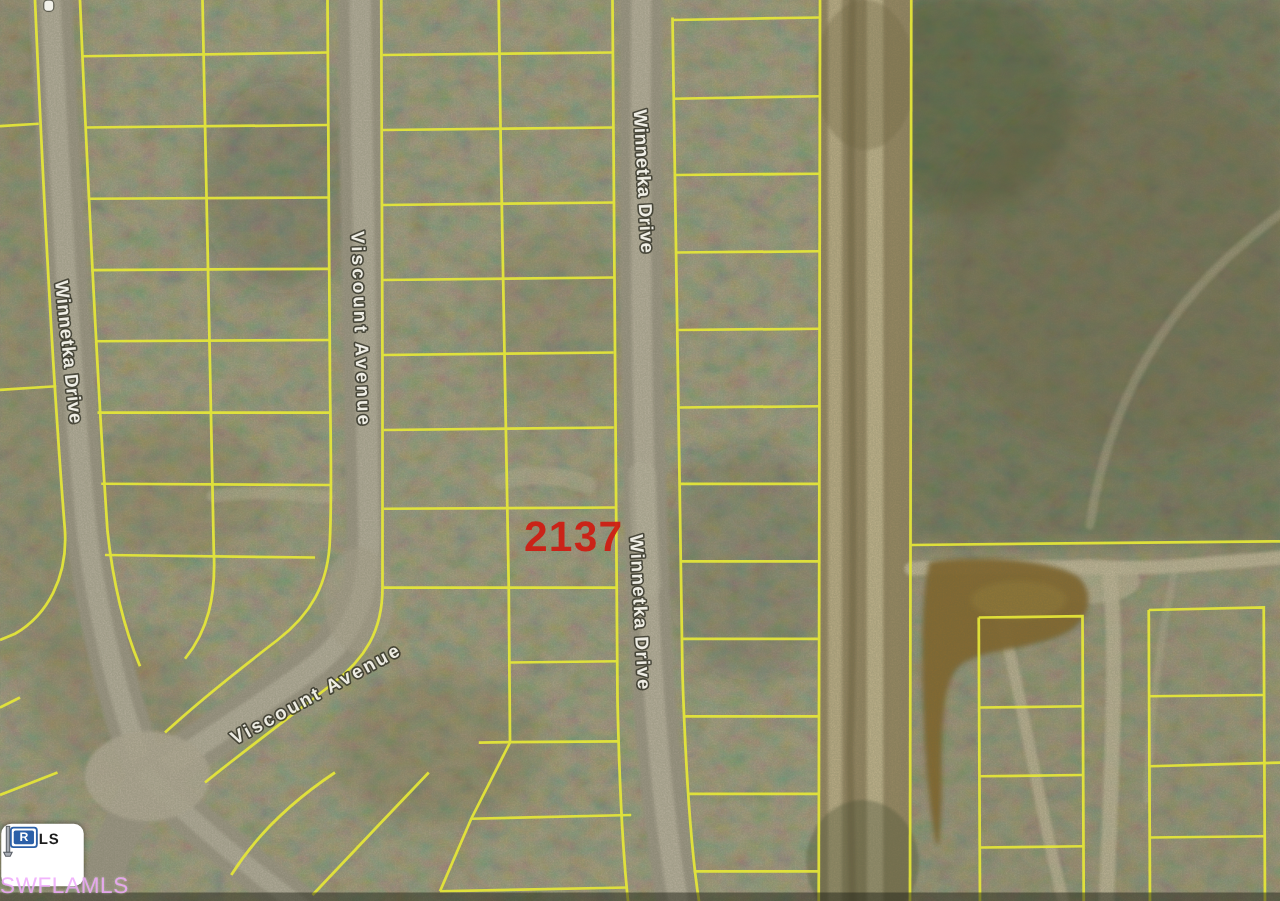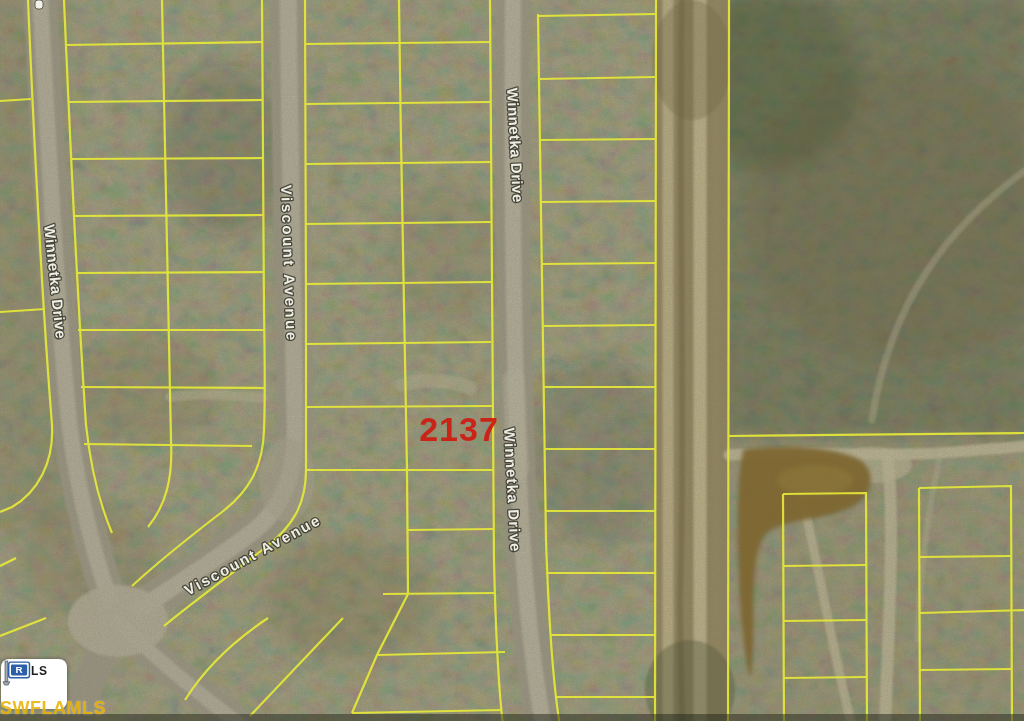--- a/index.html
+++ b/index.html
@@ -22,21 +22,21 @@
     background:#ffffff;border-radius:8px;
     box-shadow:0 0 4px rgba(0,0,0,.4);
     display:flex;flex-direction:column;align-items:center;justify-content:flex-start;
     padding-top:4px;box-sizing:border-box;z-index:5;
   }
   .mls-label{
     font-size:12px;font-weight:700;color:#1d1d1d;letter-spacing:.5px;margin-top:1px;
   }
   .org-watermark{
     position:absolute;left:0px;top:698px;z-index:6;
-    font-size:18px;font-weight:700;color:#eab308;opacity:.88;
+    font-size:18px;font-weight:400;color:#f0abfc;opacity:.88;
     letter-spacing:.5px;text-shadow:0 0 2px rgba(255,255,255,.5);
   }
 </style>
 </head>
 <body>
 
 <div id="stage">
   <svg width="1024" height="721" viewBox="0 0 1024 721">
     <defs>
       <filter id="terrain" x="-2%" y="-2%" width="104%" height="104%">

